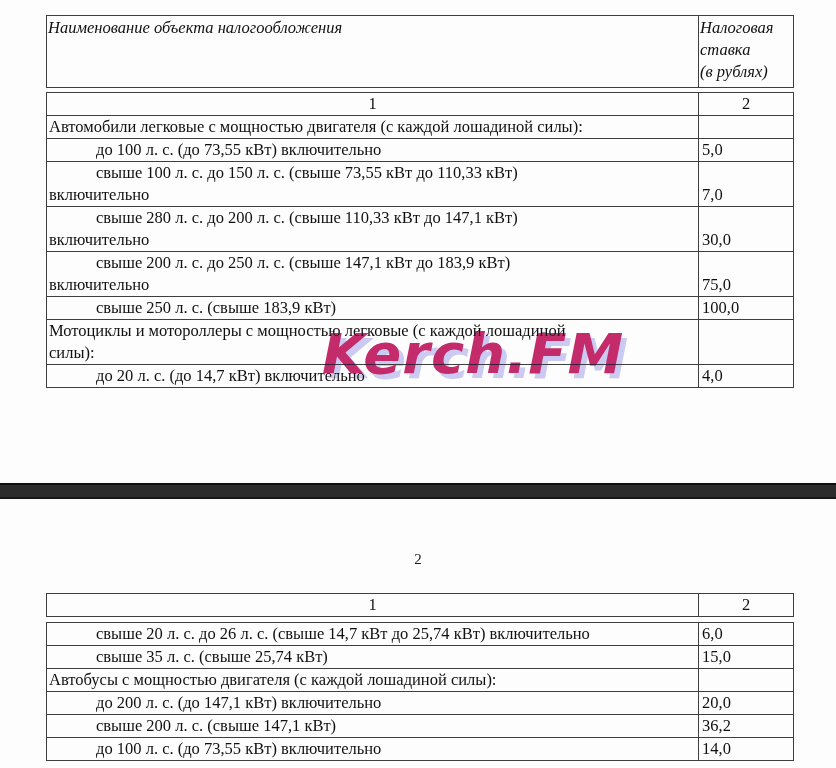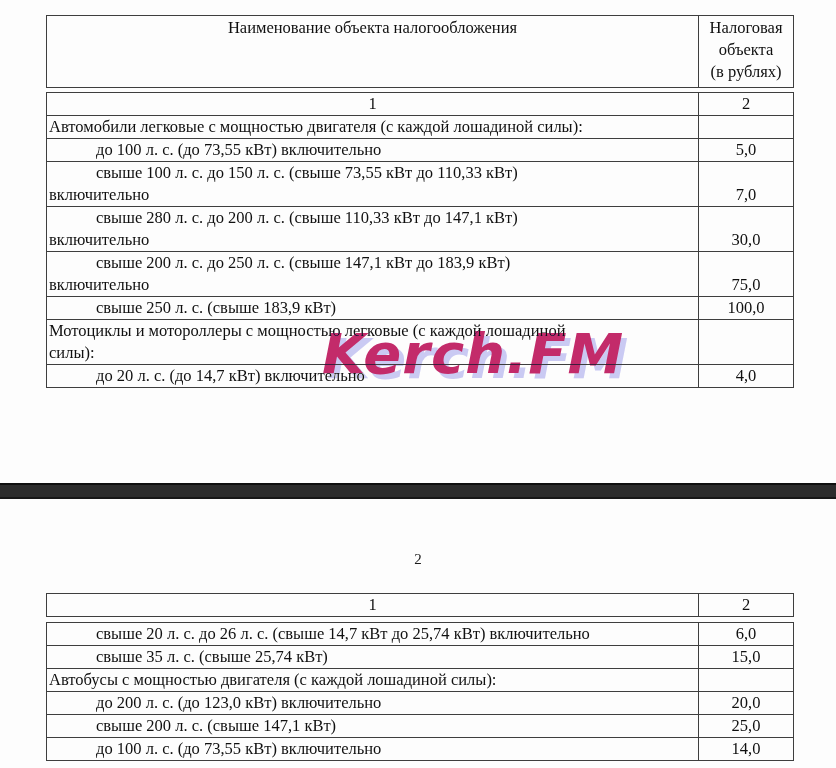--- a/index.html
+++ b/index.html
@@ -12,23 +12,23 @@
     position:absolute; left:46px;
     border-collapse:collapse; table-layout:fixed; width:747px;
     background:transparent;
   }
   .doc-table td {
     border:1.5px solid #3e3e3e;
     font-size:16.5px; line-height:22px; color:#101010;
     overflow:hidden;
   }
   td.c1 { padding:0 2px; white-space:pre; vertical-align:top; }
-  td.c2 { padding:0 3px; white-space:pre; text-align:center; vertical-align:bottom; }
+  td.c2 { padding:0 3px; white-space:pre; text-align:left; vertical-align:bottom; }
   tr.indent td.c1 { text-indent:47px; }
-  .hdr td { text-align:center; vertical-align:top; height:69px; padding-top:1px; white-space:pre; }
+  .hdr td { vertical-align:top; height:69px; padding-top:1px; white-space:pre;font-style:italic; }
   .colnum td { text-align:center; vertical-align:middle; height:20px; }
   .colnum td.c2 { text-align:center; }
   #tbl-head1 { top:15px; }
   #tbl-body1 { top:92px; }
   #tbl-head2 { top:593px; }
   #tbl-body2 { top:622px; }
   .watermark {
     position:absolute; left:286px; top:324px; z-index:5;
     font-family:"DejaVu Sans","Liberation Sans",sans-serif;
     font-weight:bold; font-style:italic;
@@ -56,21 +56,21 @@
 
   <table class="doc-table hdr" id="tbl-head1">
     <colgroup>
         <col style="width:652px">
         <col style="width:95px">
       </colgroup>
     <tbody>
         <tr>
       <td class="h1">Наименование объекта налогообложения</td>
       <td class="h2">Налоговая
-объекта
+ставка
 (в рублях)</td>
     </tr>
   </tbody>
     </table>
 
   <table class="doc-table" id="tbl-body1">
     <colgroup>
         <col style="width:652px">
         <col style="width:95px">
       </colgroup>
@@ -148,26 +148,26 @@
         </tr>
         <tr class="indent">
           <td class="c1">свыше 35 л. с. (свыше 25,74 кВт)</td>
           <td class="c2">15,0</td>
         </tr>
         <tr>
           <td class="c1">Автобусы с мощностью двигателя (с каждой лошадиной силы):</td>
           <td class="c2"></td>
         </tr>
         <tr class="indent">
-          <td class="c1">до 200 л. с. (до 123,0 кВт) включительно</td>
+          <td class="c1">до 200 л. с. (до 147,1 кВт) включительно</td>
           <td class="c2">20,0</td>
         </tr>
         <tr class="indent">
           <td class="c1">свыше 200 л. с. (свыше 147,1 кВт)</td>
-          <td class="c2">25,0</td>
+          <td class="c2">36,2</td>
         </tr>
         <tr class="indent">
           <td class="c1">до 100 л. с. (до 73,55 кВт) включительно</td>
           <td class="c2">14,0</td>
         </tr>
       </tbody>
   </table>
 
 </div>
 

